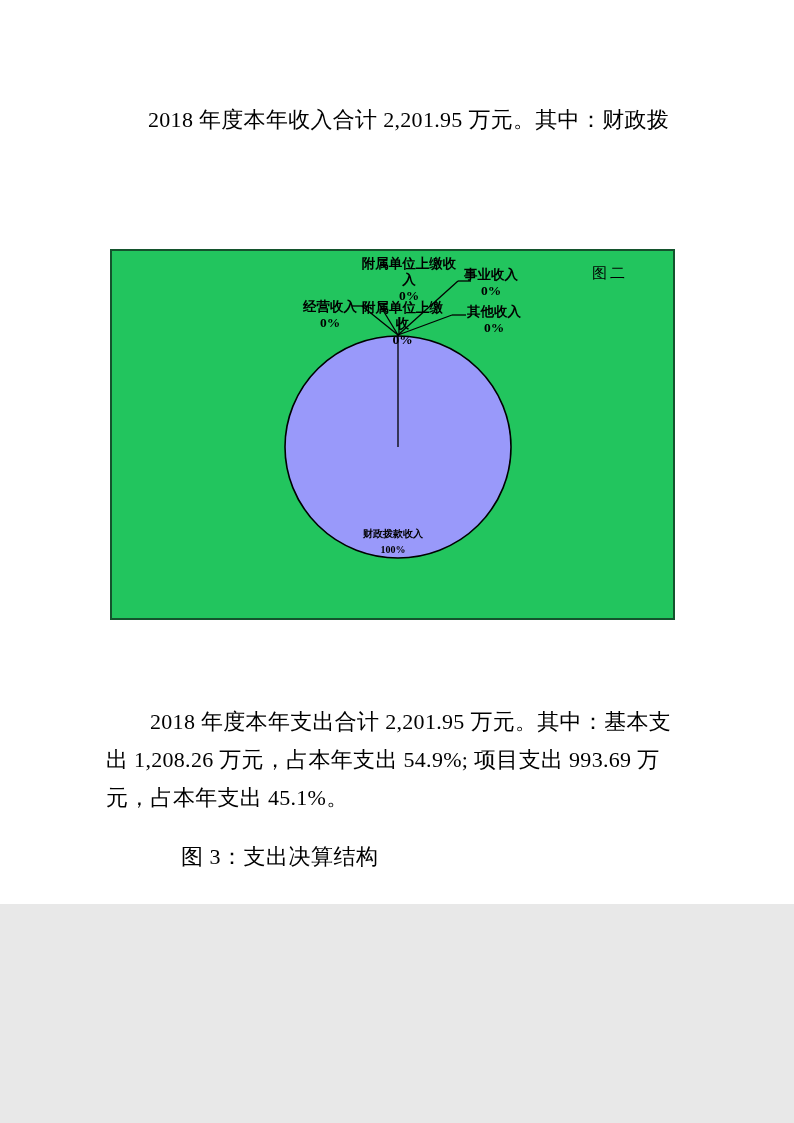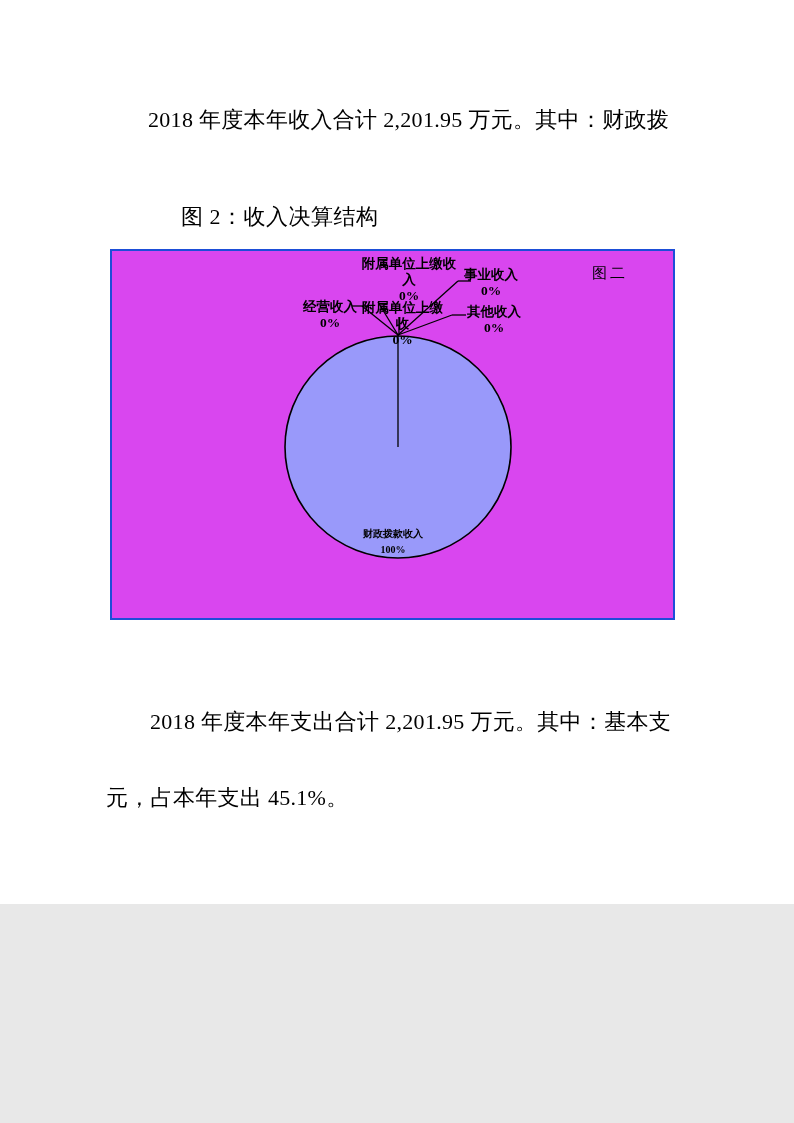--- a/index.html
+++ b/index.html
@@ -39,22 +39,22 @@
     white-space:pre;
   }
   #p2l1 { left:150px; top:709px; }
   #p2l2 { left:106px; top:747px; }
   #p2l3 { left:106px; top:785px; }
 
   .chart-box {
     position:absolute;
     left:110px; top:249px;
     width:561px; height:367px;
-    border:2px solid #1d4ed8;
-    background:#d946ef;
+    border:2px solid #14532d;
+    background:#22c55e;
   }
   .chart-box svg { position:absolute; left:0; top:0; }
   .clabel {
     position:absolute;
     text-align:center;
     font-size:13.5px;
     font-weight:bold;
     line-height:16px;
     color:#000;
     white-space:pre-line;
@@ -71,21 +71,20 @@
     text-align:center;
   }
 </style>
 </head>
 <body>
 
 <div class="page">
 
   <div class="bodyline" id="p1l1">2018 年度本年收入合计 2,201.95 万元。其中：财政拨</div>
 
-  <div class="caption" id="cap2">图 2：收入决算结构</div>
 
   <div class="chart-box">
     <svg width="561" height="367" viewBox="0 0 561 367">
       <ellipse cx="286" cy="196" rx="113" ry="111" stroke="#000000" stroke-width="1.6" fill="#9999FA"></ellipse>
       <g stroke="#000000" stroke-width="1.3">
         <line x1="286" y1="84" x2="286" y2="196"></line>
         <line x1="286" y1="84" x2="250" y2="55"></line>
         <line x1="240" y1="55" x2="256" y2="55"></line>
         <line x1="286" y1="84" x2="266" y2="51"></line>
         <line x1="287" y1="84" x2="287" y2="66"></line>
@@ -107,16 +106,18 @@
 
     <div class="clabel" id="lbl-qita"><span>其他收入</span><br><span>0%</span></div>
 
     <div class="clabel" id="lbl-inner"><span>财政拨款收入</span><br><span>100%</span></div>
 
     <div class="clabel" id="lbl-corner">图二</div>
   </div>
 
 
   <div class="bodyline" id="p2l1">2018 年度本年支出合计 2,201.95 万元。其中：基本支</div>
+  <div class="bodyline" id="p2l2">出 1,208.26 万元，占本年支出 54.9%; 项目支出 993.69 万</div>
   <div class="bodyline" id="p2l3">元，占本年支出 45.1%。</div>
 
+  <div class="caption" id="cap3">图 3：支出决算结构</div>
 
 </div>
 
 </body></html>

